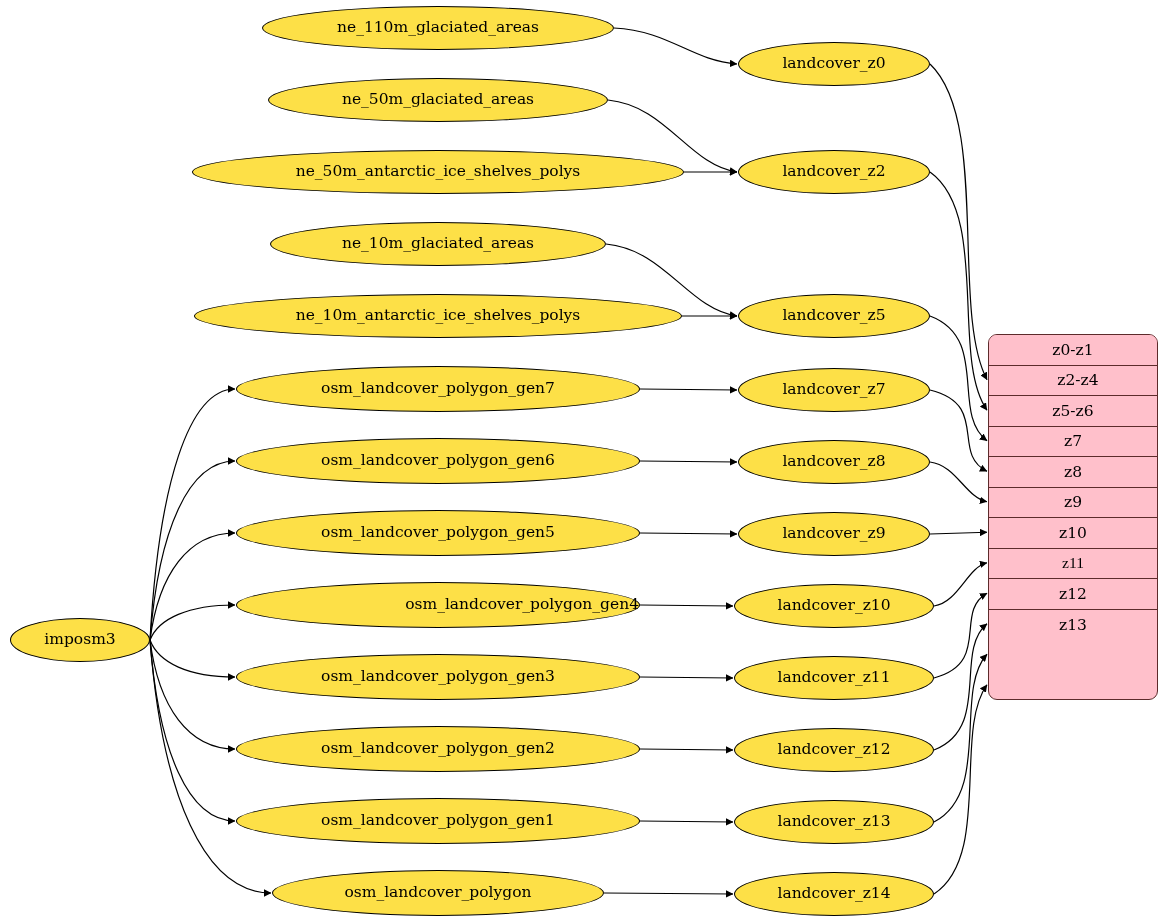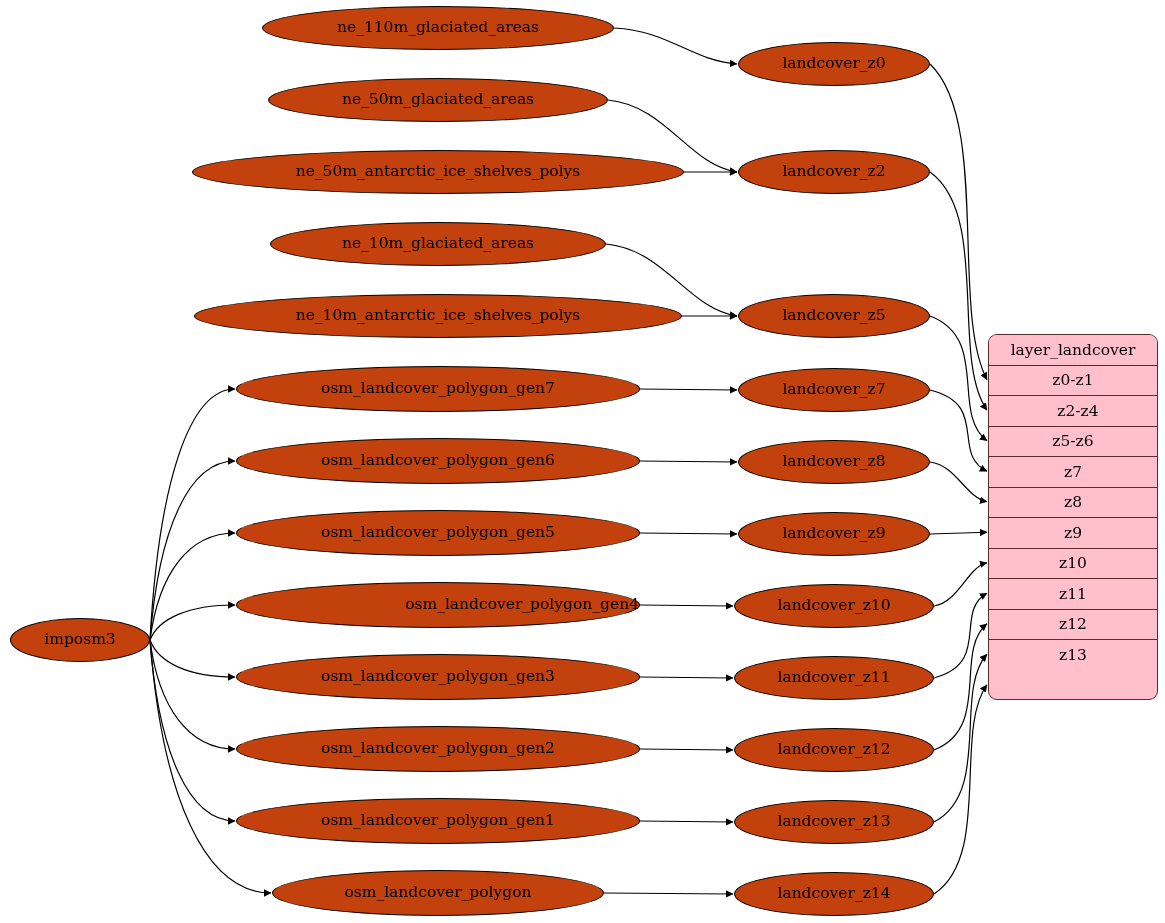--- a/index.html
+++ b/index.html
@@ -23,21 +23,21 @@
     left: 0;
     top: 0;
     width: 1165px;
     height: 923px;
     pointer-events: none;
   }
   .node-ellipse {
     position: absolute;
     border: 1px solid #000000;
     border-radius: 50%;
-    background: #c2410c;
+    background: #fde047;
     box-sizing: border-box;
     display: flex;
     align-items: center;
     justify-content: center;
   }
   .node-label {
     font-family: "DejaVu Serif", "Liberation Serif", serif;
     font-size: 15.5px;
     color: #000000;
     white-space: nowrap;
@@ -191,28 +191,27 @@
       </div>
       <div class="node-ellipse" style="left: 734px; top: 800px; width: 200px; height: 44px;">
         <span class="node-label">landcover_z13</span>
       </div>
       <div class="node-ellipse" style="left: 734px; top: 872px; width: 200px; height: 44px; text-align: center;">
         <span class="node-label">landcover_z14</span>
       </div>
     </div>
 
   <div class="record-table" id="record-node" style="left: 988px; top: 334px; width: 170px; height: 366px;">
-    <div class="record-row" style="height: 30.5px;">layer_landcover</div>
     <div id="record-rows">
         <div class="record-row" style="height: 30.5px;">z0-z1</div>
         <div class="record-row" style="height: 30.5px; padding-left: 10px;">z2-z4</div>
         <div class="record-row" style="height: 30.5px;">z5-z6</div>
         <div class="record-row" style="height: 30.5px;">z7</div>
         <div class="record-row" style="height: 30.5px;">z8</div>
         <div class="record-row" style="height: 30.5px;">z9</div>
         <div class="record-row" style="height: 30.5px;">z10</div>
-        <div class="record-row" style="height: 30.5px;">z11</div>
+        <div class="record-row" style="height: 30.5px; font-family: Liberation Serif, serif;">z11</div>
         <div class="record-row" style="height: 30.5px;">z12</div>
         <div class="record-row" style="height: 30.5px;">z13</div>
       </div>
   </div>
 
 </div>
 
 </body></html>

